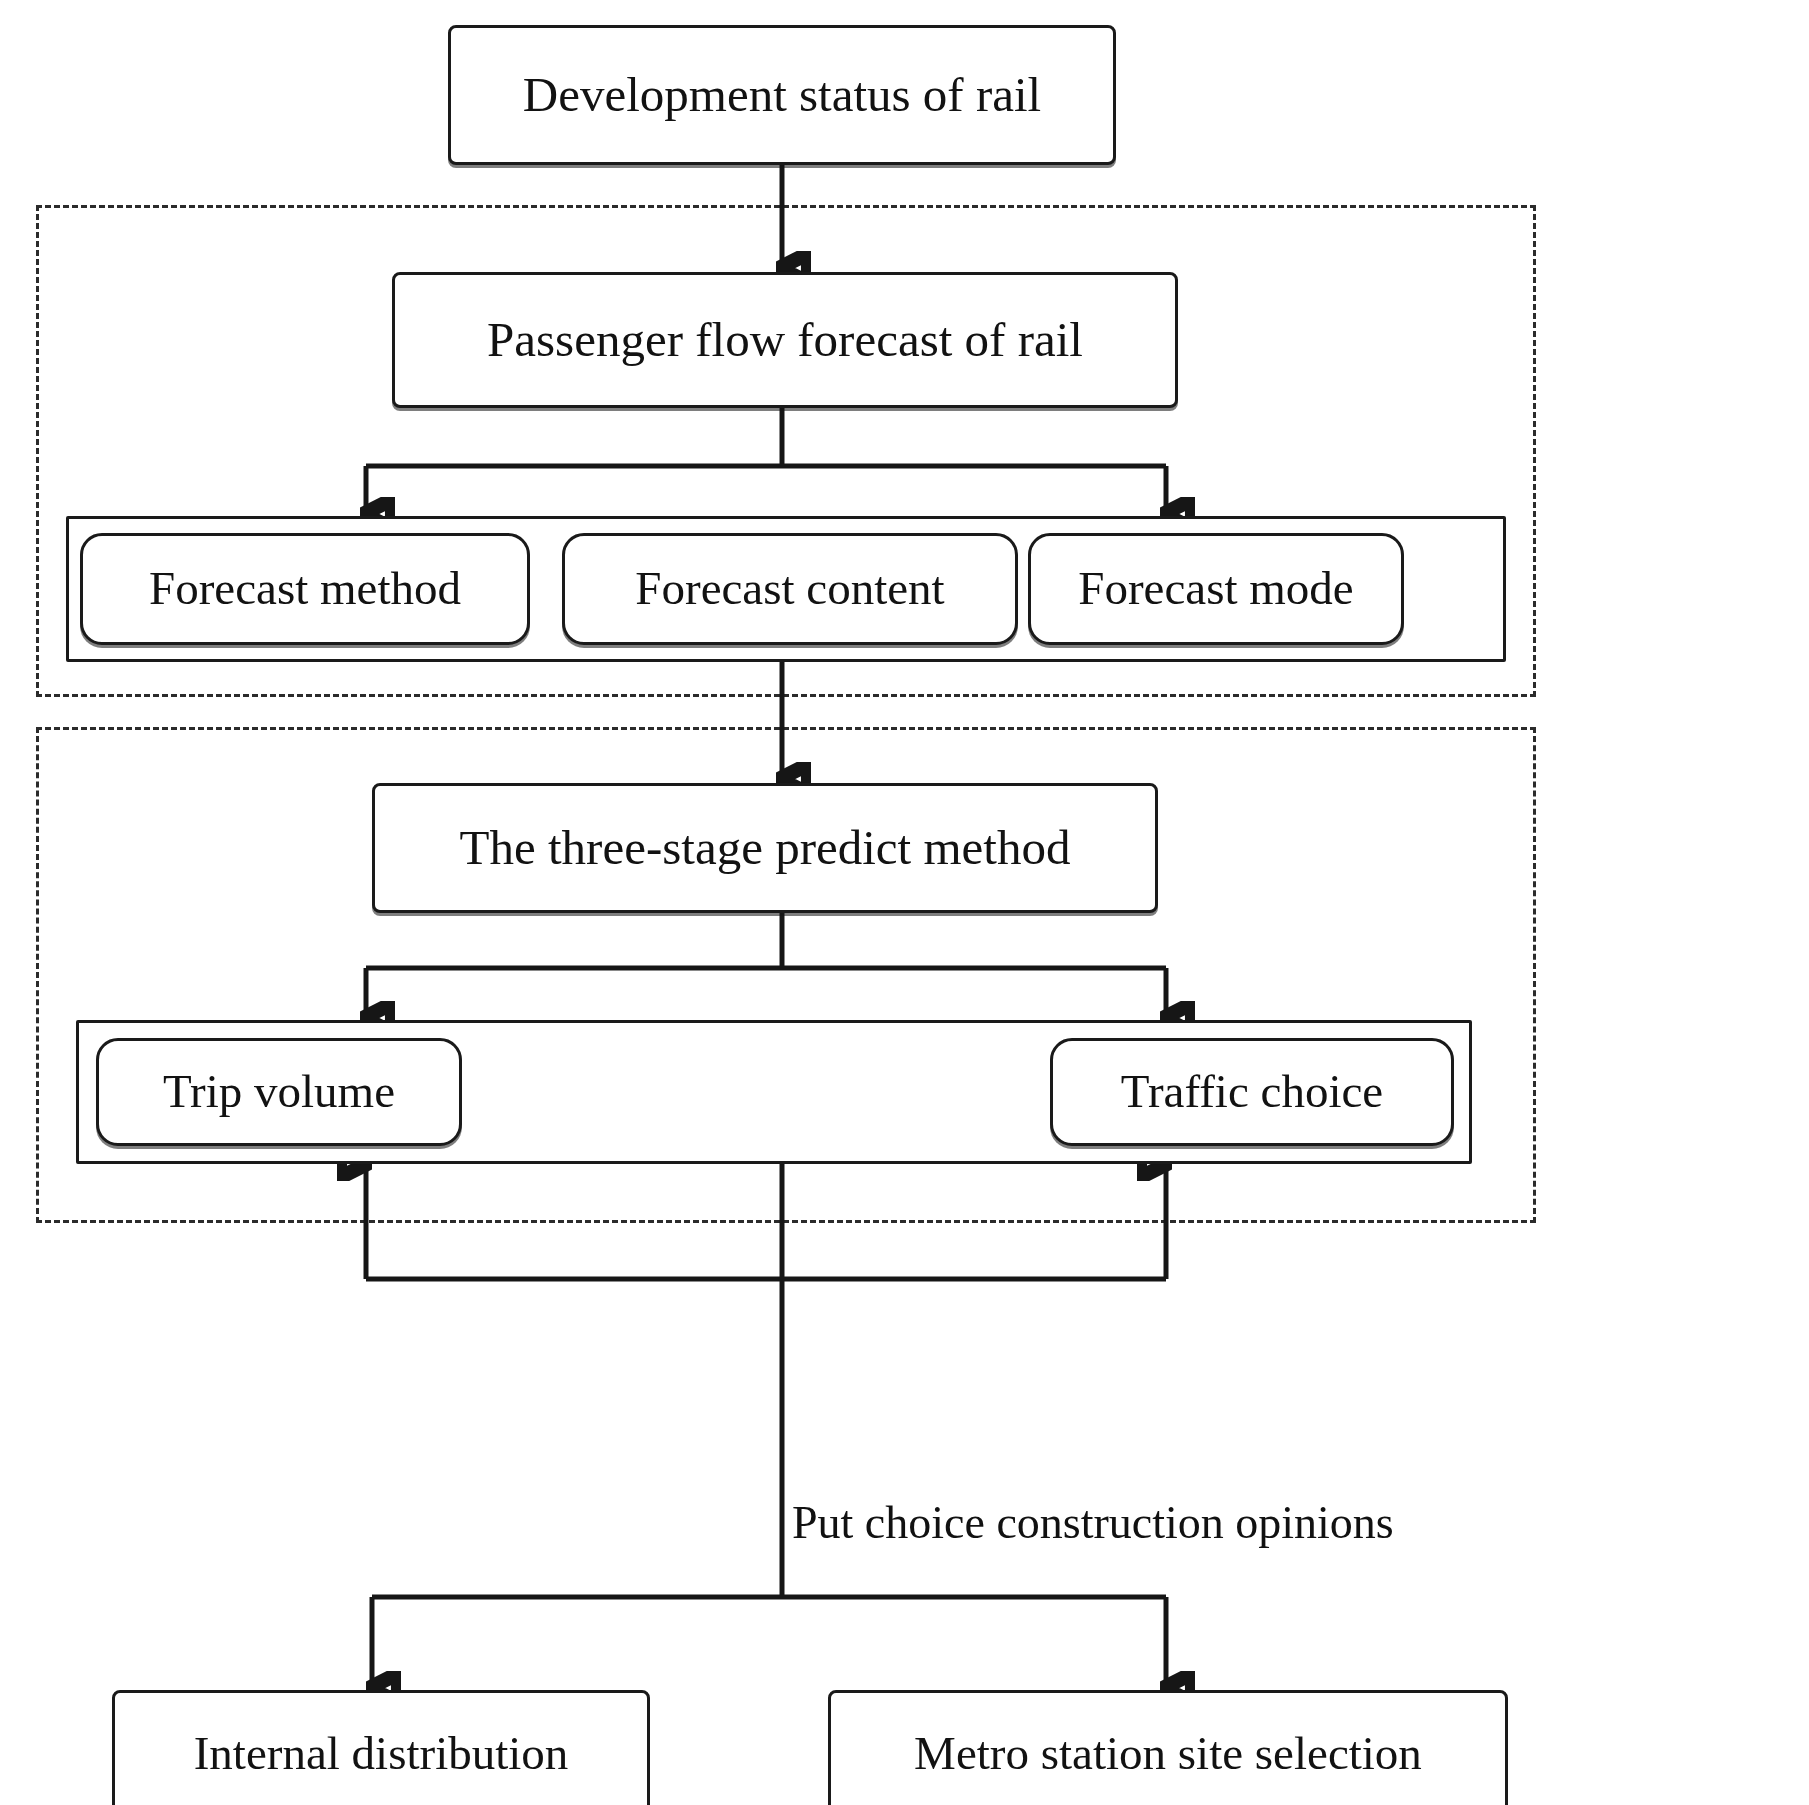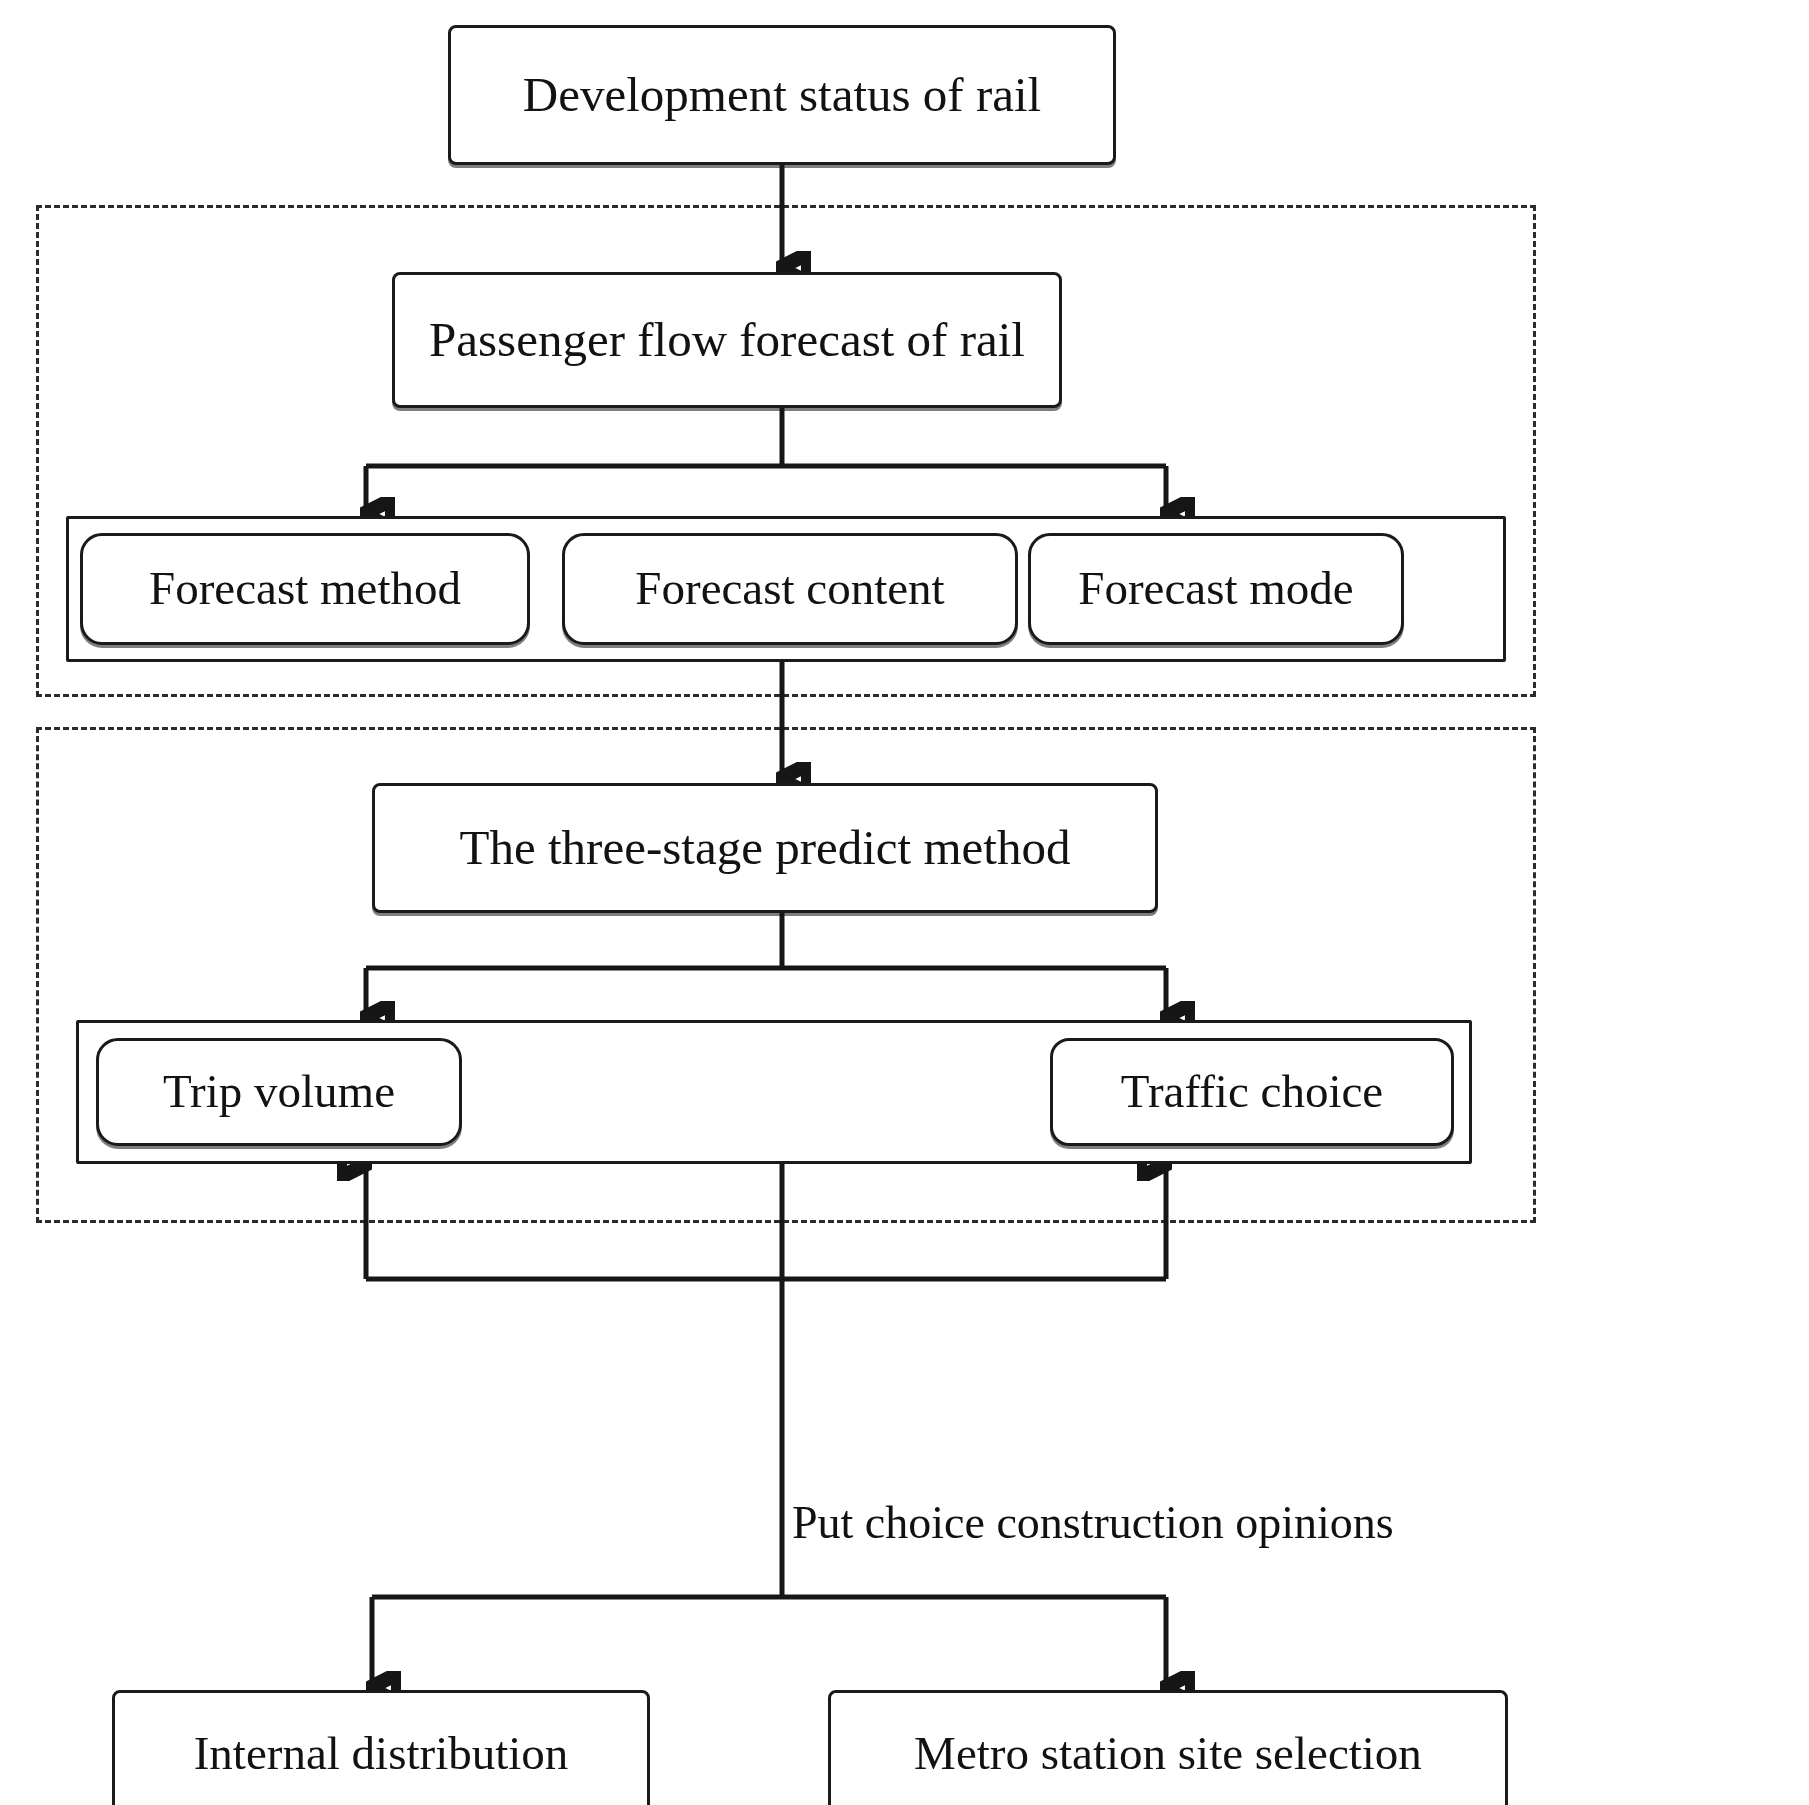--- a/index.html
+++ b/index.html
@@ -95,21 +95,21 @@
 
     <line x1="372" y1="1597" x2="1166" y2="1597"></line>
     <line x1="372" y1="1597" x2="372" y2="1688" marker-end="url(#ah)"></line>
     <line x1="1166" y1="1597" x2="1166" y2="1688" marker-end="url(#ah)"></line>
   </svg>
 
   <div class="node t-xl" style="left:448px;top:25px;width:668px;height:140px;">
     <span>Development status of rail</span>
   </div>
 
-  <div class="node t-xl" style="left:392px;top:272px;width:670px;height:136px;">
+  <div class="node t-xl" style="left:392px;top:272px;width:786px;height:136px;">
     <span>Passenger flow forecast of rail</span>
   </div>
 
   <div class="rowbox" style="left:66px;top:516px;width:1440px;height:146px;"></div>
 
   <div class="node small t-lg" style="left:80px;top:533px;width:450px;height:112px;">
     <span>Forecast method</span>
   </div>
 
   <div class="node small t-lg" style="left:562px;top:533px;width:456px;height:112px;">
@@ -124,21 +124,21 @@
     <span>The three-stage predict method</span>
   </div>
 
   <div class="rowbox" style="left:76px;top:1020px;width:1396px;height:144px;"></div>
 
   <div class="node small t-lg" style="left:96px;top:1038px;width:366px;height:108px;">
     <span>Trip volume</span>
   </div>
 
 
-  <div class="node small t-lg" style="left:1050px;top:1038px;width:404px;height:108px;border-radius:19px;">
+  <div class="node small t-lg" style="left:1050px;top:1038px;width:404px;height:108px;">
     <span>Traffic choice</span>
   </div>
 
   <div class="caption" style="left:792px;top:1496px;">Put choice construction opinions</div>
 
   <div class="node t-lg" style="left:112px;top:1690px;width:538px;height:128px;">
     <span>Internal distribution</span>
   </div>
 
   <div class="node t-lg" style="left:828px;top:1690px;width:680px;height:128px;">

